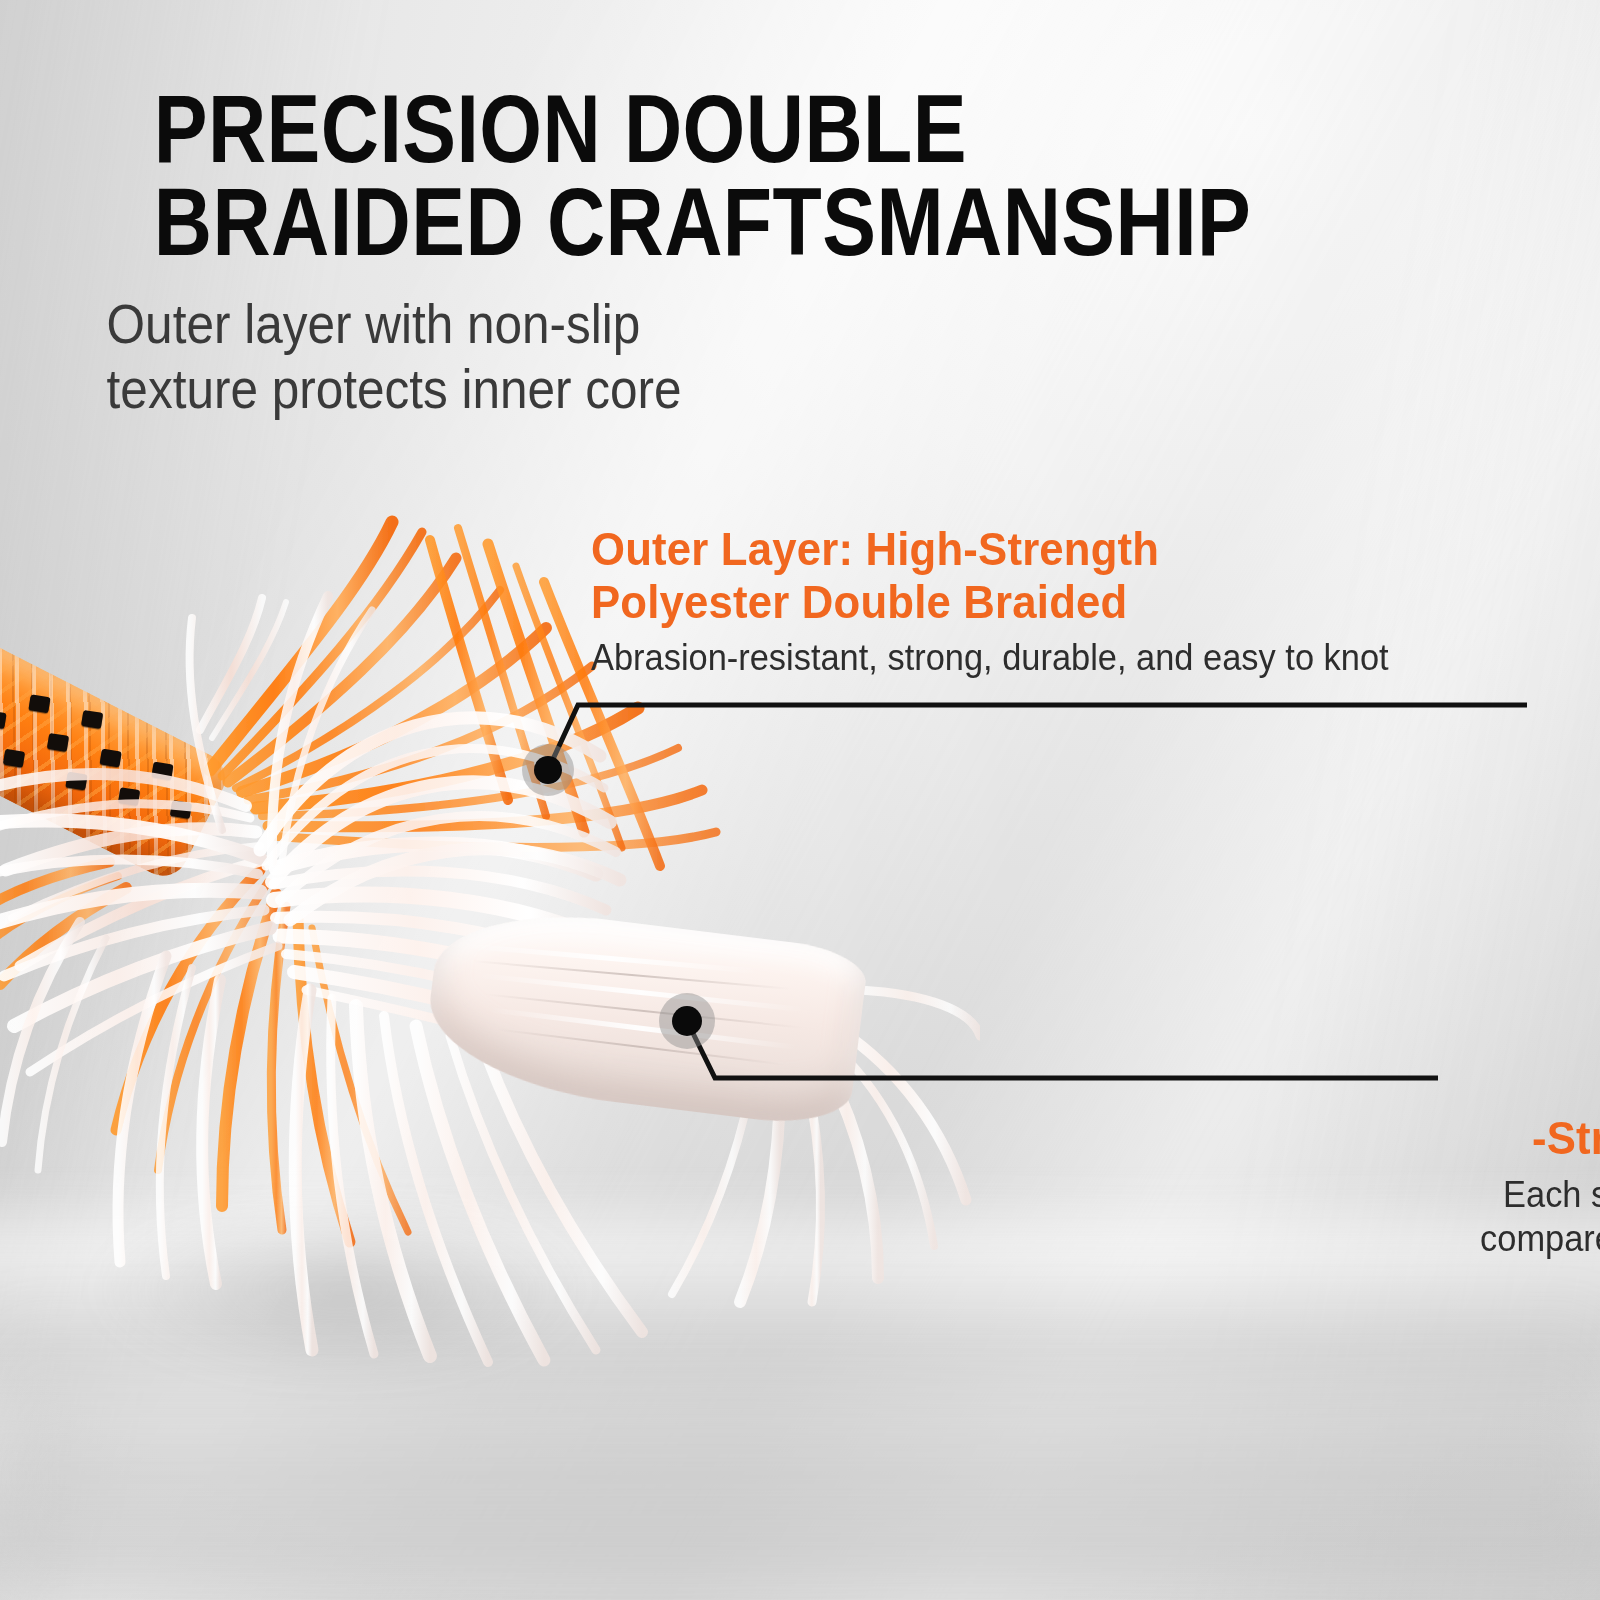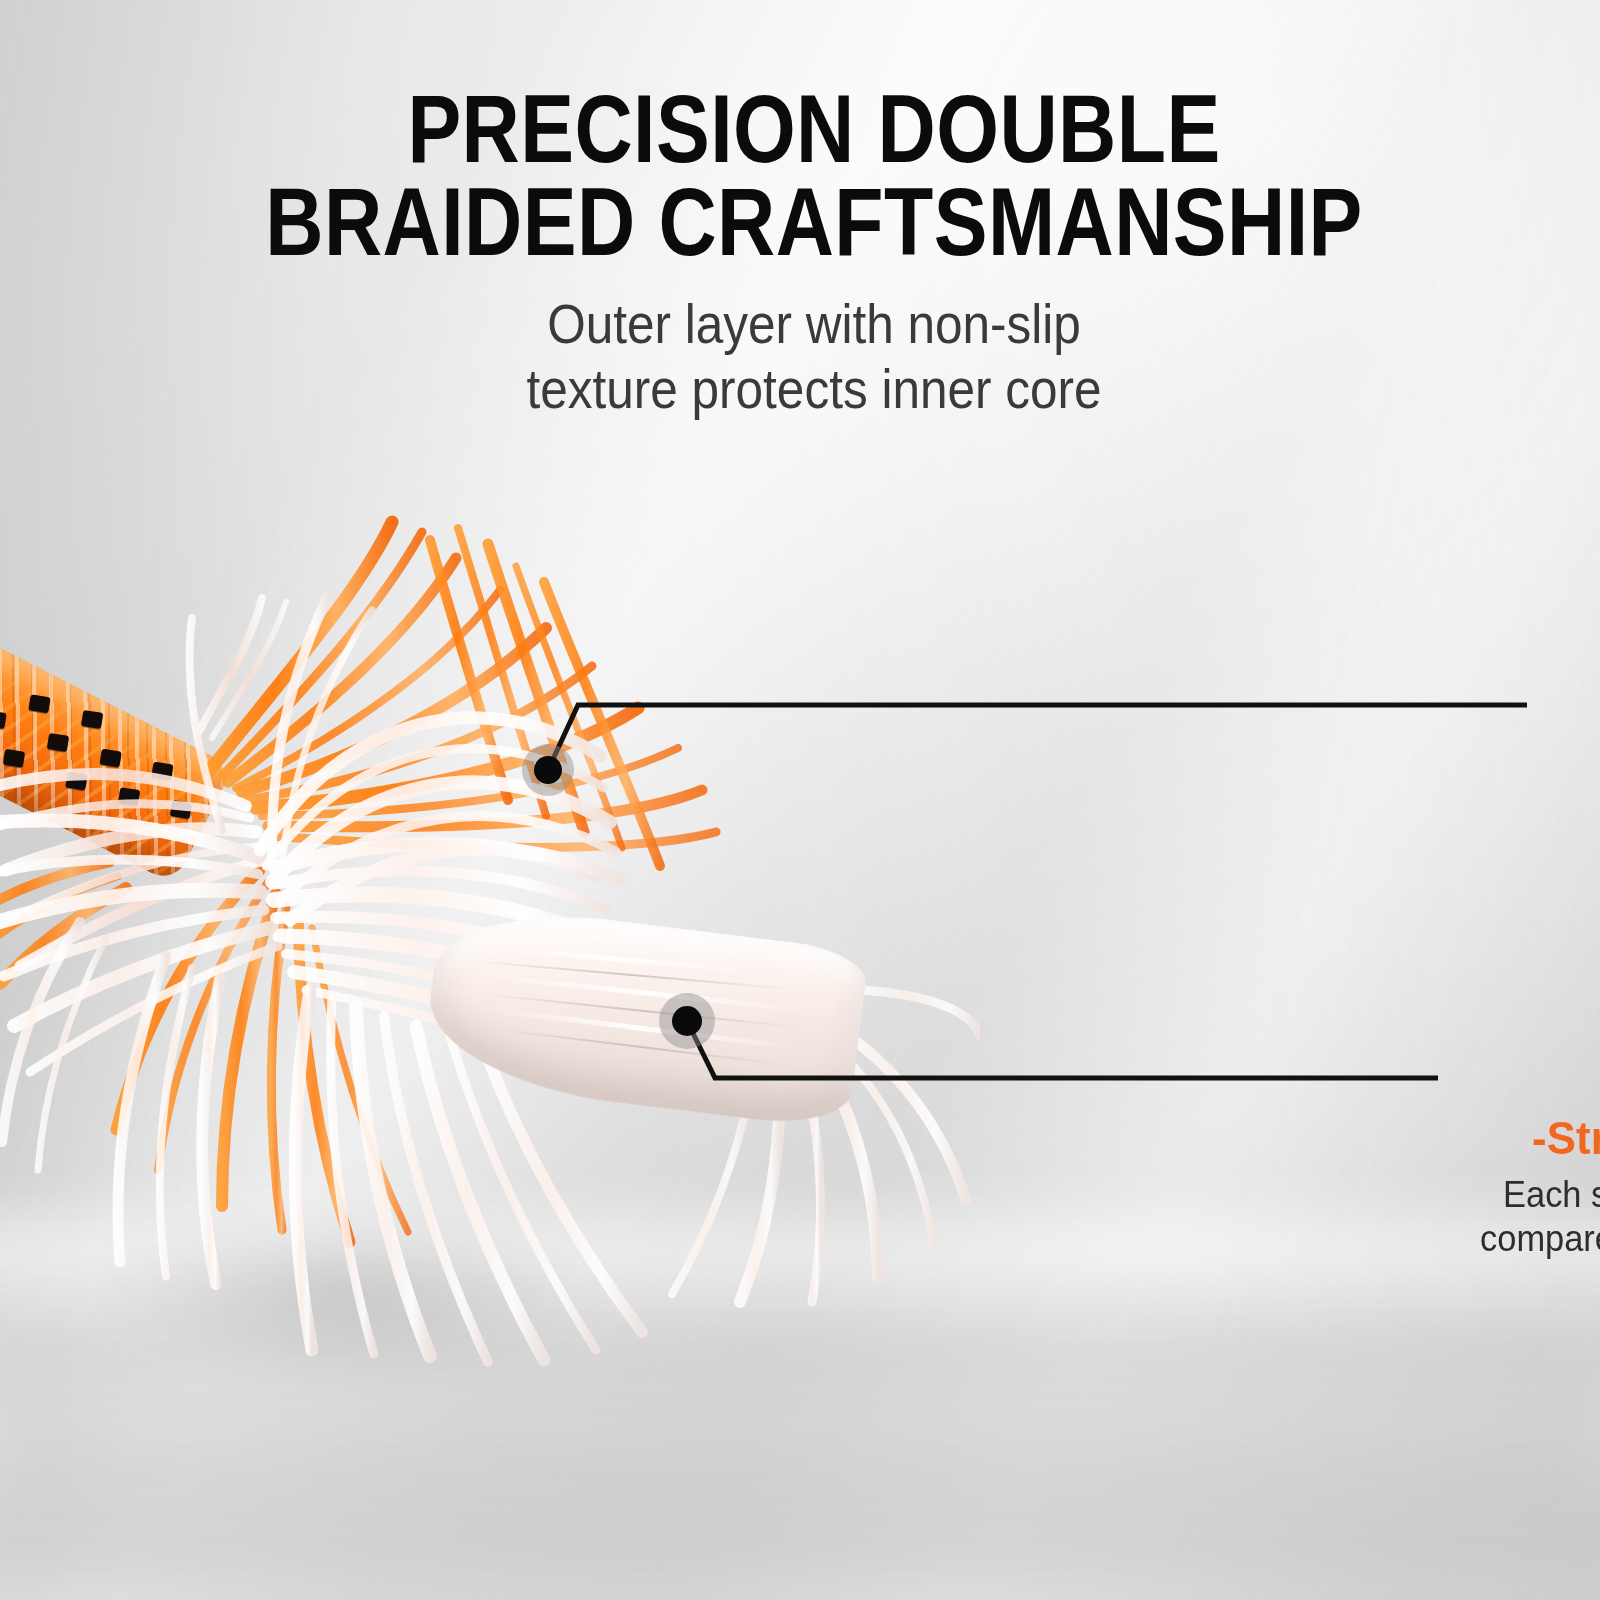--- a/index.html
+++ b/index.html
@@ -48,21 +48,21 @@
   }
   .bg-floor2{position:absolute;left:0;right:0;top:1300px;height:300px;
     background:linear-gradient(180deg,rgba(198,198,198,.0),rgba(196,196,196,.45) 55%,rgba(210,210,210,.25));
     filter:blur(26px);
   }
   .bg-vig{position:absolute;inset:0;
     background:radial-gradient(130% 110% at 50% 40%, rgba(255,255,255,0) 55%, rgba(160,160,160,.22) 100%);
   }
 
   
-  .headline{position:absolute;left:0;right:0;top:82px;text-align:center;padding-left:28px;}
+  .headline{position:absolute;left:0;right:0;top:82px;padding-left:28px;}
   .title-l{
     display:block;color:#0b0b0b;font-weight:700;
     font-family:"Liberation Sans Narrow","Liberation Sans",sans-serif;
     font-size:96px;line-height:.97;letter-spacing:.5px;
     transform:scaleX(.84);transform-origin:50% 50%;
     white-space:nowrap;
   }
   .sub{
     margin-top:24px;color:#3a3a3a;font-weight:400;
     font-family:"Liberation Sans Narrow","Liberation Sans",sans-serif;
@@ -298,20 +298,29 @@
 
     <path d="M548 770 L 578 705 L 1527 705" fill="none" stroke="#111111" stroke-width="5"></path>
     <circle cx="548" cy="770" r="26" fill="#8c8c8c" opacity=".45"></circle>
     <circle cx="548" cy="770" r="14" fill="#0a0a0a"></circle>
 
     <path d="M687 1021 L 715 1078 L 1438 1078" fill="none" stroke="#111111" stroke-width="5"></path>
     <circle cx="687" cy="1021" r="28" fill="#8c8c8c" opacity=".45"></circle>
     <circle cx="687" cy="1021" r="15" fill="#0a0a0a"></circle>
   </svg>
 
+  <div class="callout" id="callout-outer">
+    <div class="co-title">
+      <span>Outer Layer: High-Strength</span>
+      <span>Polyester Double Braided</span>
+    </div>
+    <div class="co-body">
+      <span>Abrasion-resistant, strong, durable, and easy to knot</span>
+    </div>
+  </div>
 
   <div class="callout" id="callout-core">
     <div class="co-title">
       <span>
           <span class="big7">7</span>
           <span>-Strand Twisted Inner Core</span>
         </span>
     </div>
     <div class="co-body">
       <span>Each strand twisted for higher strength</span>

